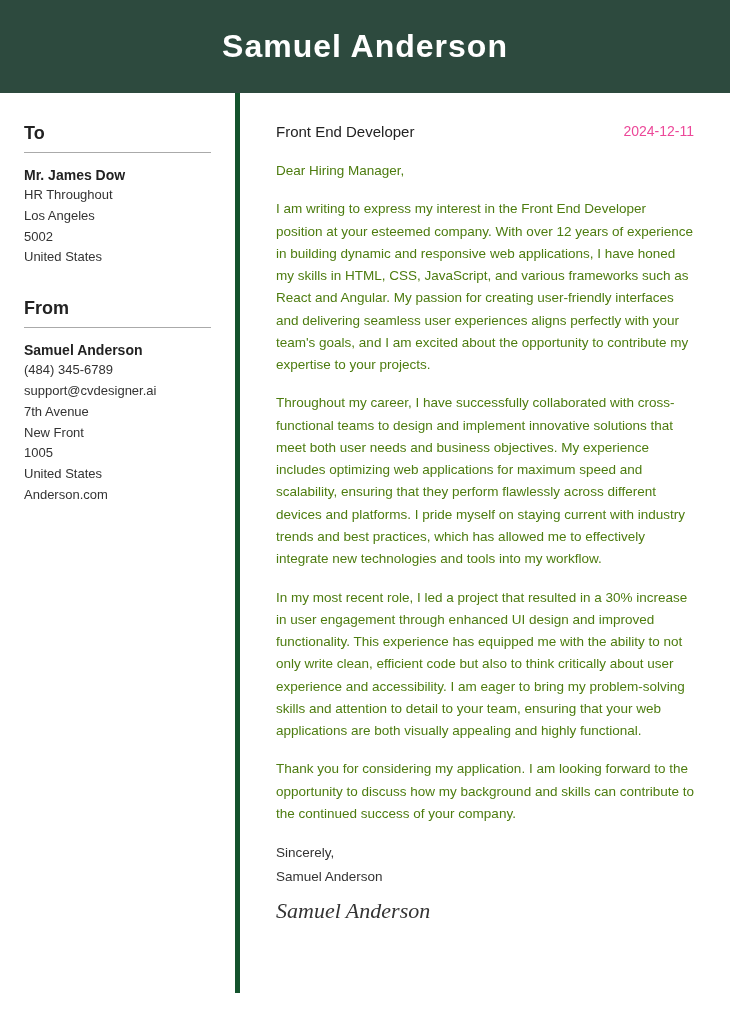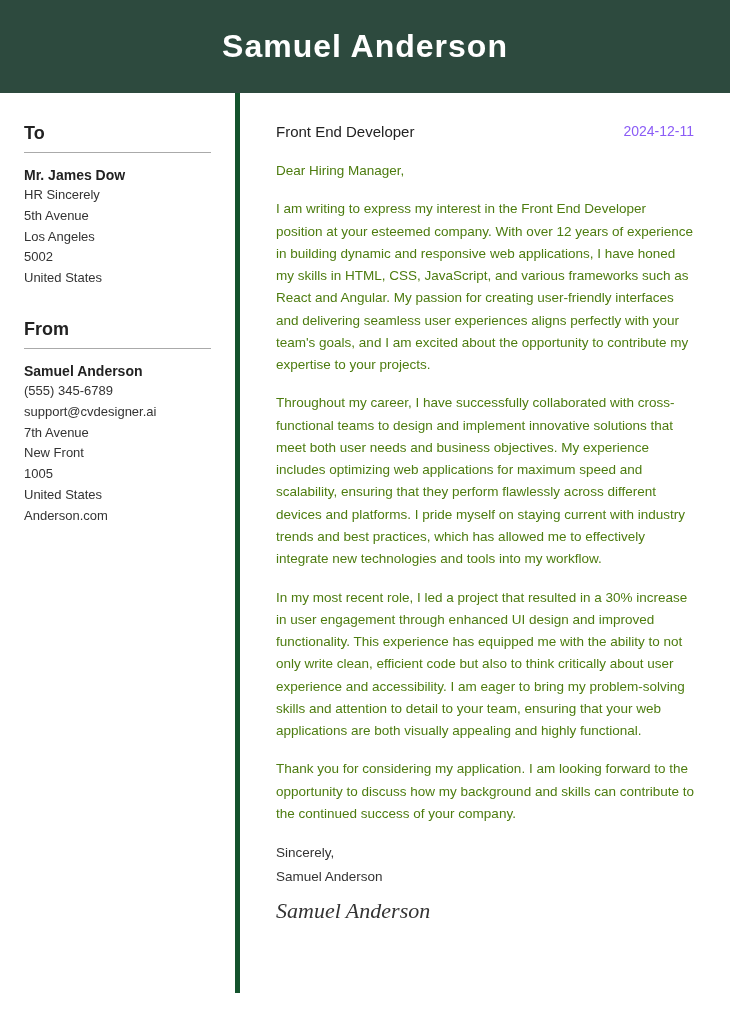--- a/index.html
+++ b/index.html
@@ -92,21 +92,21 @@
     }
 
     .letter-title {
       font-size: 15px;
       font-weight: normal;
       color: #222;
     }
 
     .letter-date {
       font-size: 14px;
-      color: #8b5cf6;
+      color: #ec4899;
       text-align: center;
     }
 
     .letter-body {
       font-size: 13.5px;
       color: #4d7c0f;
       line-height: 1.65;
     }
 
     .letter-body p {
@@ -141,32 +141,31 @@
   </div>
 
   <div class="content">
 
     <div class="sidebar">
 
       <div class="sidebar-section">
         <div class="sidebar-section-title">To</div>
         <hr class="sidebar-divider">
         <div class="recipient-name">Mr. James Dow</div>
-        <div class="detail-line">HR Sincerely</div>
-        <div class="detail-line">5th Avenue</div>
+        <div class="detail-line">HR Throughout</div>
         <div class="detail-line">Los Angeles</div>
         <div class="detail-line">5002</div>
         <div class="detail-line">United States</div>
       </div>
 
       <div class="sidebar-section">
         <div class="sidebar-section-title">From</div>
         <hr class="sidebar-divider">
         <div class="recipient-name">Samuel Anderson</div>
-        <div class="detail-line">(555) 345-6789</div>
+        <div class="detail-line">(484) 345-6789</div>
         <div class="detail-line">support@cvdesigner.ai</div>
         <div class="detail-line">7th Avenue</div>
         <div class="detail-line">New Front</div>
         <div class="detail-line">1005</div>
         <div class="detail-line">United States</div>
         <div class="detail-line">Anderson.com</div>
       </div>
 
     </div>
 

